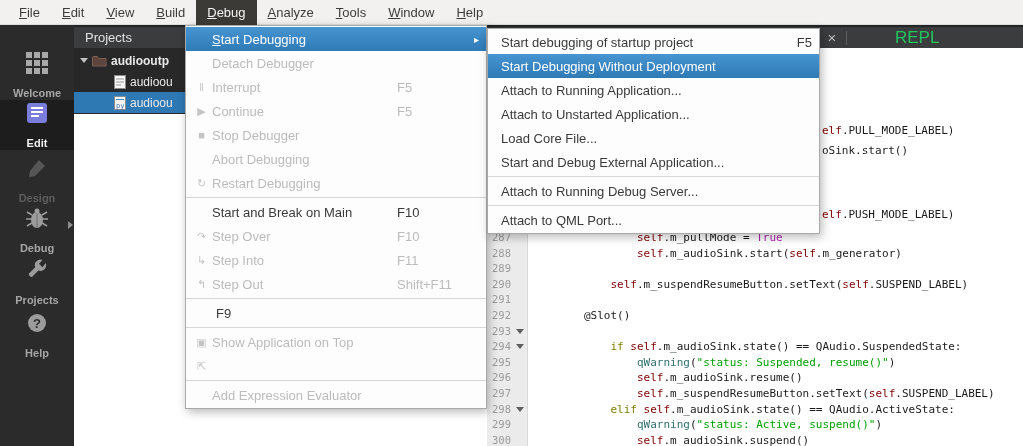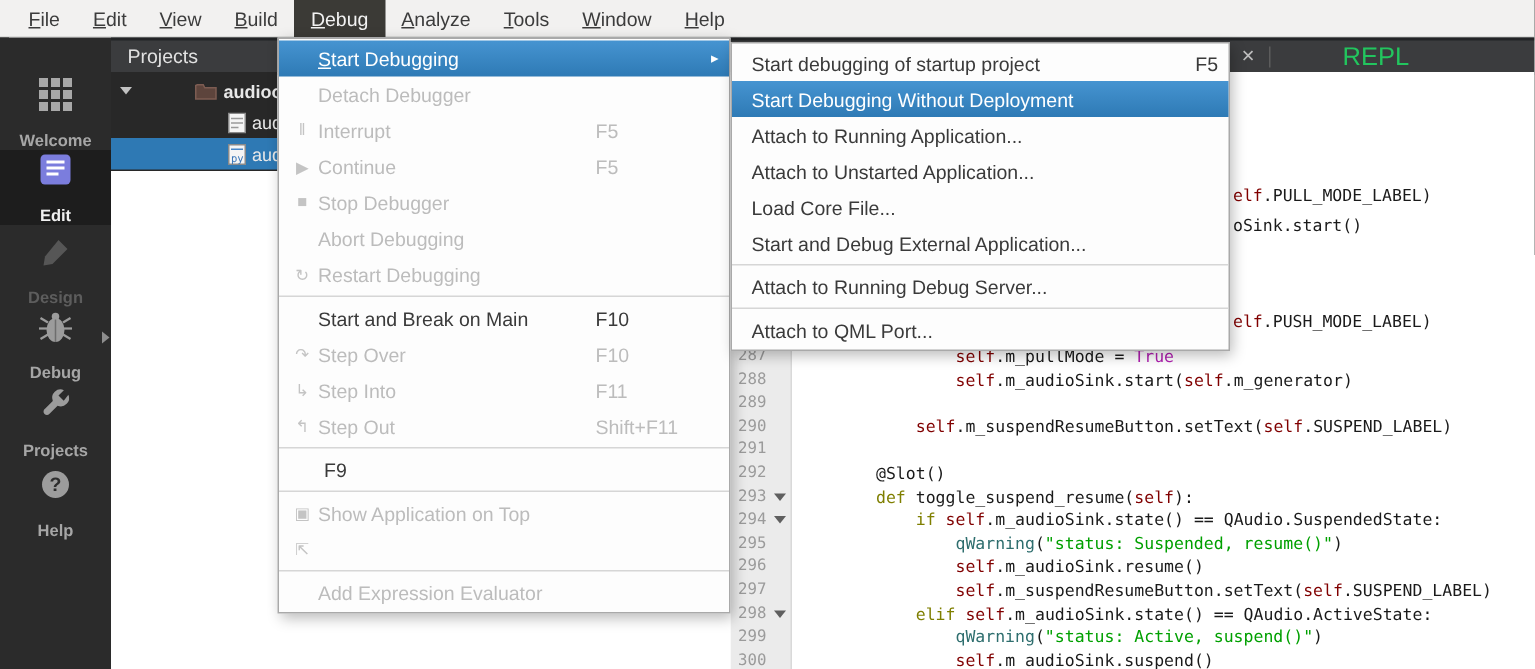--- a/index.html
+++ b/index.html
@@ -31,21 +31,21 @@
   #editor-close{position:absolute;left:750px;top:0;line-height:21px;font-size:15px;color:#bdbdbd;width:16px;text-align:center;cursor:default;}
   #editor-vsep{position:absolute;left:772px;top:4px;width:1px;height:14px;background:#5c5c5c;}
   #editor-tab{position:absolute;left:821px;top:0;line-height:21px;font-size:17px;color:#22c55e;}
   
   #projects-pane{position:absolute;left:74px;top:23px;width:111px;height:398px;background:#ffffff;}
   #tree-dark{position:absolute;left:0;top:0;width:111px;height:66px;background:#282828;padding-top:2px;box-sizing:border-box;}
   .tree-row{height:21px;display:flex;align-items:center;white-space:nowrap;overflow:hidden;color:#e8e8e8;font-size:12px;}
   .tree-row.selected{background:#2e79b4;}
   .tree-row .exp{width:0;height:0;border-top:5px solid #c2c2c2;border-left:4px solid transparent;
                  border-right:4px solid transparent;margin:0 4px 0 6px;flex:none;}
-  .tree-row .ticon{margin-right:4px;flex:none;display:inline-flex;margin-left:38px;}
+  .tree-row .ticon{margin-right:4px;flex:none;display:inline-flex;}
   .tree-row.d1{padding-left:40px;}
   .tree-row .tlabel{overflow:hidden;}
   .tree-row.bold .tlabel{font-weight:bold;}
   
   #editor{position:absolute;left:487px;top:23px;width:536px;height:398px;background:#fff;overflow:hidden;}
   #gutter{position:absolute;left:0;top:0;width:40px;height:398px;background:#ebebeb;border-right:1px solid #d9d9d9;}
   .gnum{position:absolute;left:0;width:24px;text-align:right;font:10.5px/15.6px "DejaVu Sans Mono",monospace;color:#9b9b9b;}
   .gfold{position:absolute;left:29px;width:0;height:0;border-top:5px solid #5f5f5f;
          border-left:4px solid transparent;border-right:4px solid transparent;margin-top:5px;}
   .code-line{position:absolute;left:44px;font:11px/15.6px "DejaVu Sans Mono",monospace;white-space:pre;color:#1a1a1a;}
@@ -220,21 +220,20 @@
           <span class="gfold" style="top: 353.6px;"></span>
           <div class="gnum" style="top: 369.2px;">299</div>
           <div class="gnum" style="top: 384.8px;">300</div>
         </div>
     <div class="code-line" style="top: 182px;"><span style="color:#1a1a1a">                </span><span style="color:#800000">self</span><span style="color:#1a1a1a">.m_pullMode = </span><span style="color:#b01fb0">True</span></div>
         <div class="code-line" style="top: 197.6px; text-align: right;"><span style="color:#1a1a1a">                </span><span style="color:#800000">self</span><span style="color:#1a1a1a">.m_audioSink.start(</span><span style="color:#800000">self</span><span style="color:#1a1a1a">.m_generator)</span></div>
         <div class="code-line" style="top: 213.2px;"></div>
         <div class="code-line" style="top: 228.8px;"><span style="color:#1a1a1a">            </span><span style="color:#800000">self</span><span style="color:#1a1a1a">.m_suspendResumeButton.setText(</span><span style="color:#800000">self</span><span style="color:#1a1a1a">.SUSPEND_LABEL)</span></div>
         <div class="code-line" style="top: 244.4px;"></div>
         <div class="code-line" style="top: 260px;"><span style="color:#1a1a1a">        @Slot()</span></div>
-        <div class="code-line" style="top: 275.6px;"><span style="color:#1a1a1a">        </span><span style="color:#7f7f00">def </span><span style="color:#1a1a1a">toggle_suspend_resume(</span><span style="color:#800000">self</span><span style="color:#1a1a1a">):</span></div>
         <div class="code-line" style="top: 291.2px;"><span style="color:#1a1a1a">            </span><span style="color:#7f7f00">if </span><span style="color:#800000">self</span><span style="color:#1a1a1a">.m_audioSink.state() == QAudio.SuspendedState:</span></div>
         <div class="code-line" style="top: 306.8px;"><span style="color:#1a1a1a">                </span><span style="color:#2e6e6e">qWarning</span><span style="color:#1a1a1a">(</span><span style="color:#00a000">"status: Suspended, resume()"</span><span style="color:#1a1a1a">)</span></div>
         <div class="code-line" style="top: 322.4px;"><span style="color:#1a1a1a">                </span><span style="color:#800000">self</span><span style="color:#1a1a1a">.m_audioSink.resume()</span></div>
         <div class="code-line" style="top: 338px;"><span style="color:#1a1a1a">                </span><span style="color:#800000">self</span><span style="color:#1a1a1a">.m_suspendResumeButton.setText(</span><span style="color:#800000">self</span><span style="color:#1a1a1a">.SUSPEND_LABEL)</span></div>
         <div class="code-line" style="top: 353.6px;"><span style="color:#1a1a1a">            </span><span style="color:#7f7f00">elif </span><span style="color:#800000">self</span><span style="color:#1a1a1a">.m_audioSink.state() == QAudio.ActiveState:</span></div>
         <div class="code-line" style="top: 369.2px;"><span style="color:#1a1a1a">                </span><span style="color:#2e6e6e">qWarning</span><span style="color:#1a1a1a">(</span><span style="color:#00a000">"status: Active, suspend()"</span><span style="color:#1a1a1a">)</span></div>
         <div class="code-line" style="top: 384.8px;"><span style="color:#1a1a1a">                </span><span style="color:#800000">self</span><span style="color:#1a1a1a">.m_audioSink.suspend()</span></div>
         <div class="code-frag" style="top: 75px;"><span style="color:#800000">elf</span><span style="color:#1a1a1a">.PULL_MODE_LABEL)</span></div>
         <div class="code-frag" style="top: 95px;"><span style="color:#1a1a1a">oSink.start()</span></div>
         <div class="code-frag" style="top: 159px;"><span style="color:#800000">elf</span><span style="color:#1a1a1a">.PUSH_MODE_LABEL)</span></div>

